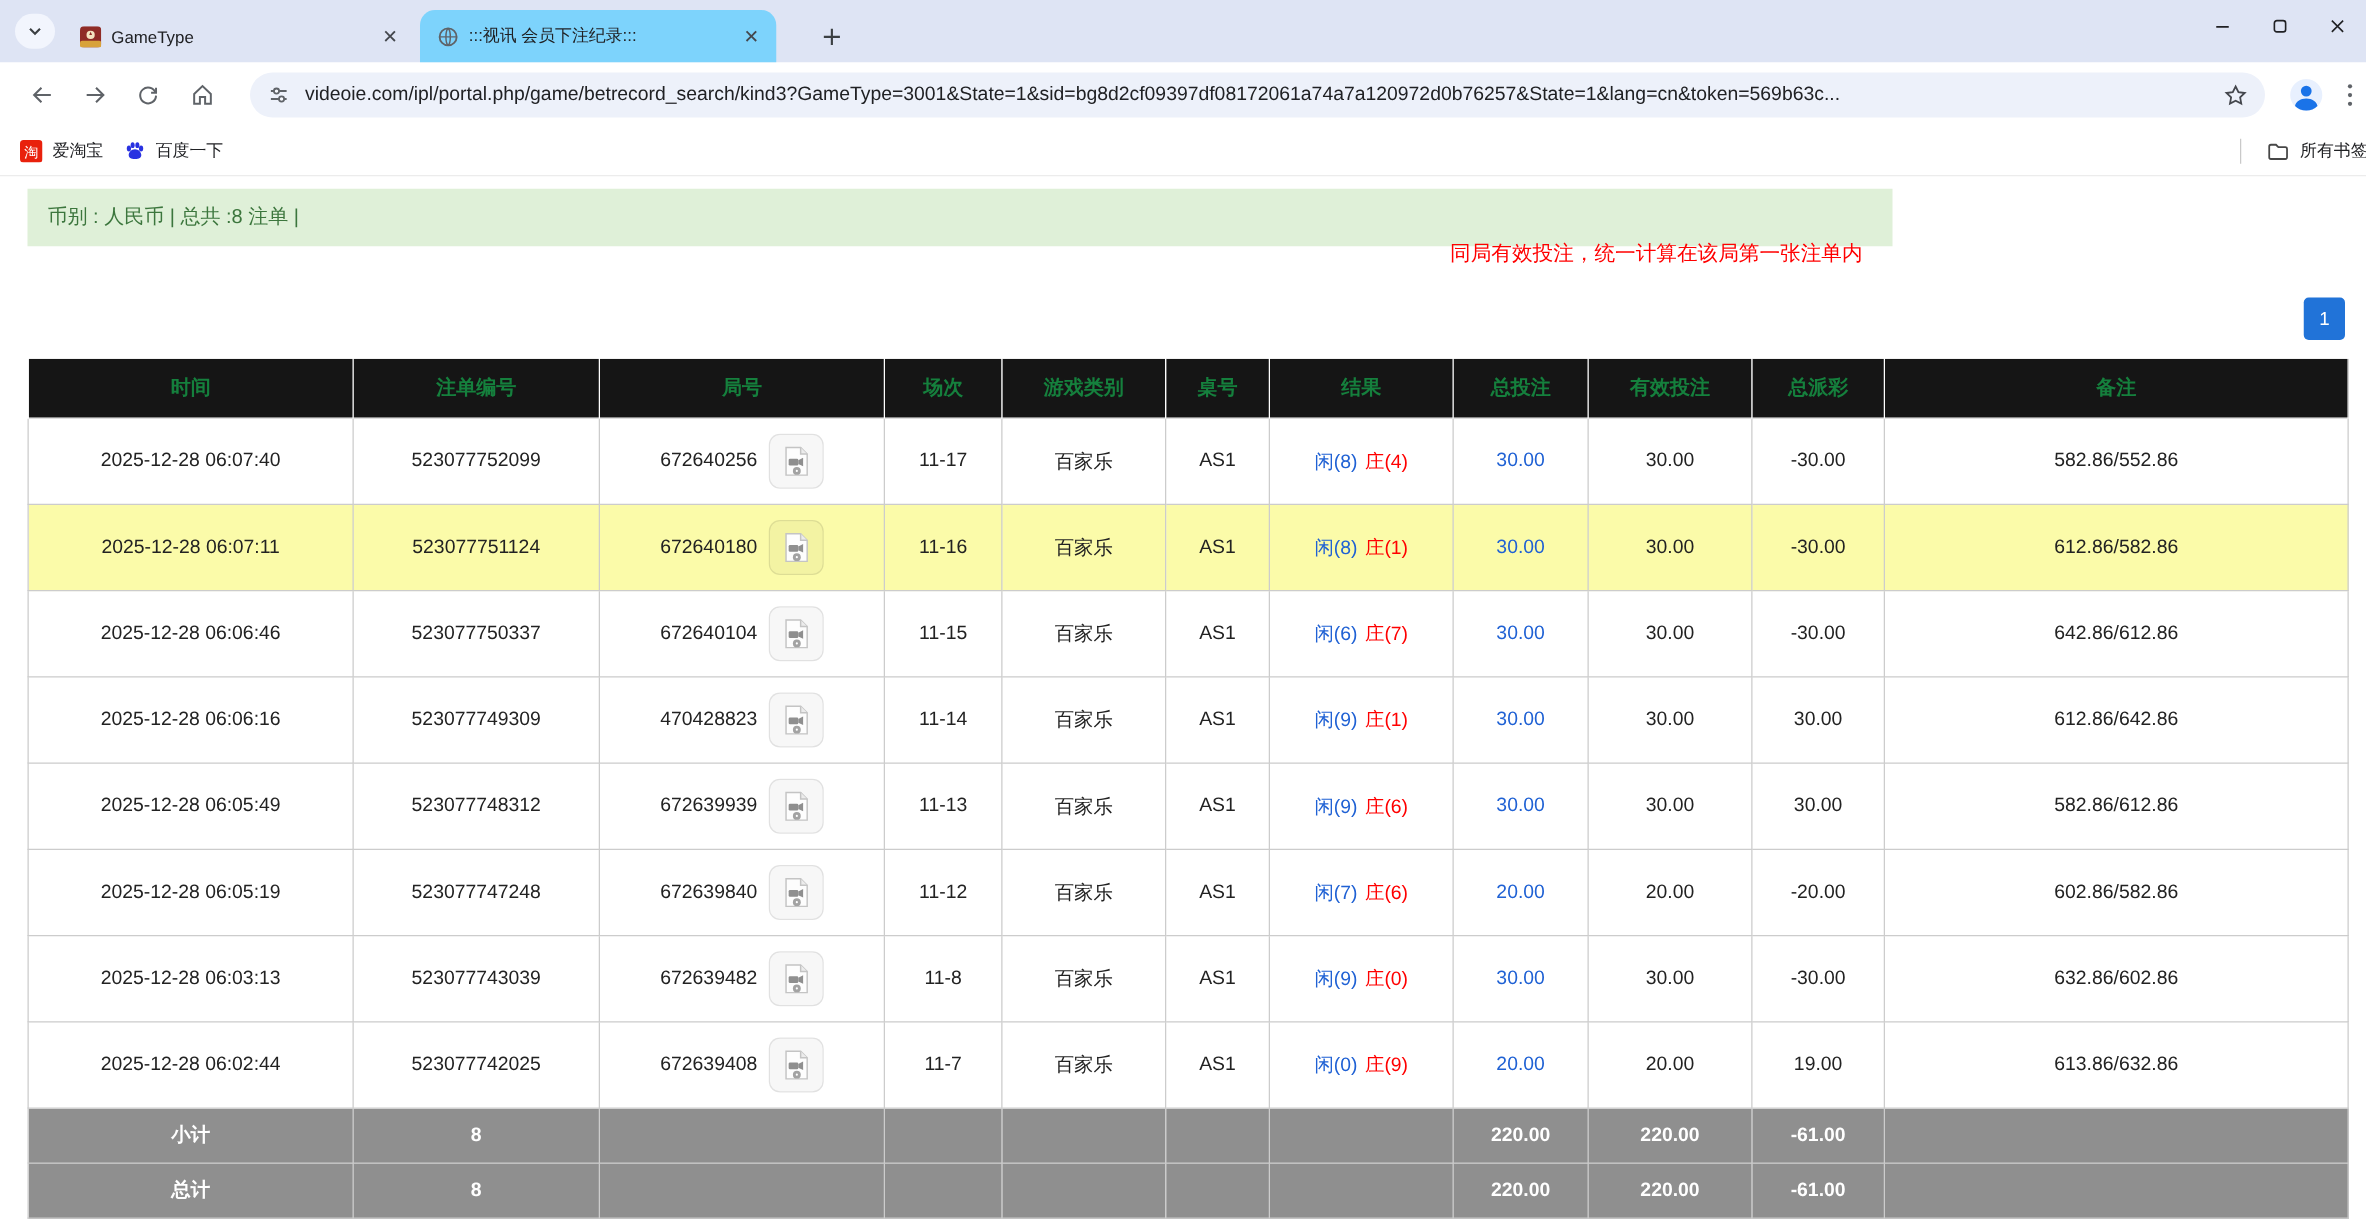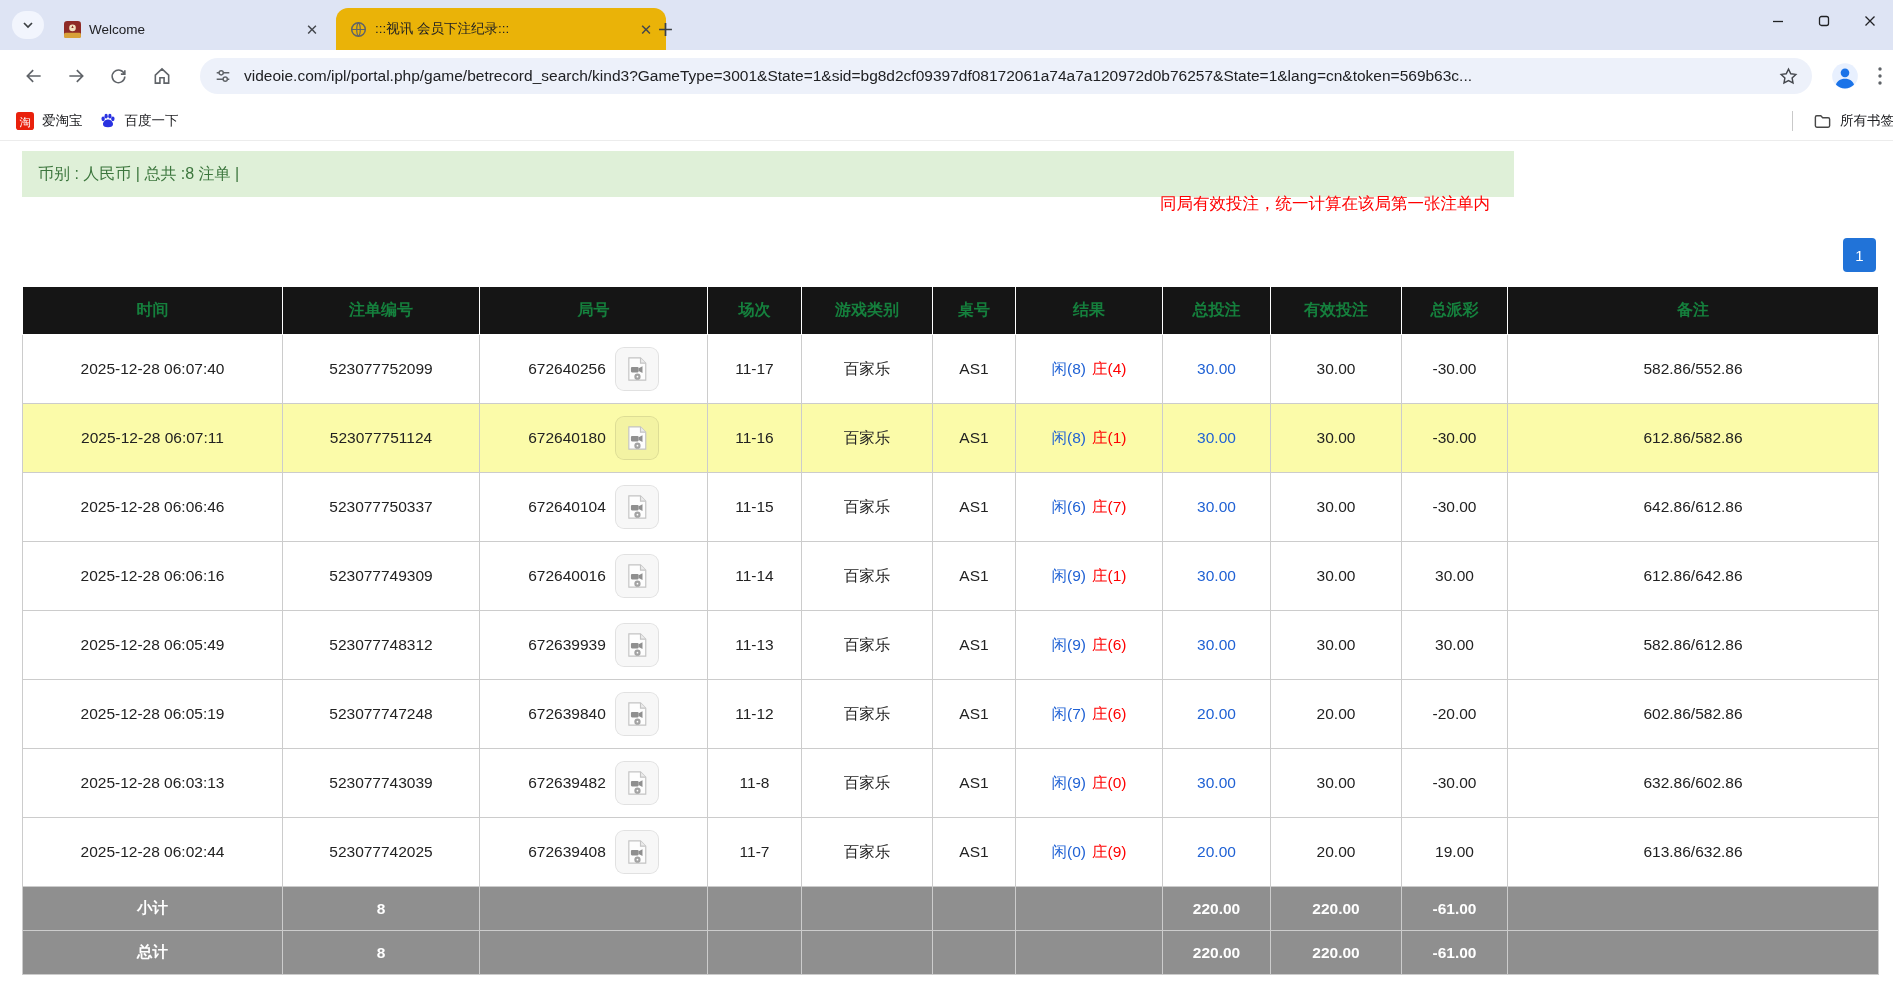--- a/index.html
+++ b/index.html
@@ -14,21 +14,21 @@
   .screen{position:relative;width:1893px;height:984px;background:#fff;overflow:hidden;}
 
   
   .tabstrip{position:absolute;top:0;left:0;width:100%;height:50px;background:var(--strip);}
   .tab-search{position:absolute;left:12px;top:11px;width:32px;height:28px;border-radius:14px;
     background:#f2f5fd;display:flex;align-items:center;justify-content:center;cursor:pointer;}
   .tab{position:absolute;top:8px;height:42px;display:flex;align-items:center;box-sizing:border-box;
     padding:0 10px 0 14px;font-size:13.5px;color:#202124;}
   .tab .title{flex:1;white-space:nowrap;overflow:hidden;text-overflow:ellipsis;margin:0 8px;}
   .tab-inactive{left:50px;width:282px;}
-  .tab-active{left:336px;width:330px;background:#eab308;border-radius:12px 12px 0 0;}
+  .tab-active{left:336px;width:285px;background:#7dd3fc;border-radius:12px 12px 0 0;}
   .tab-close{width:20px;height:20px;border-radius:10px;display:flex;align-items:center;justify-content:center;
     color:#44474d;font-size:15px;line-height:1;cursor:pointer;flex:0 0 auto;}
   .newtab{position:absolute;left:650px;top:14px;width:30px;height:30px;border-radius:15px;
     display:flex;align-items:center;justify-content:center;cursor:pointer;}
   .win-controls{position:absolute;right:0;top:0;height:42px;display:flex;}
   .win-btn{width:46px;height:42px;display:flex;align-items:center;justify-content:center;cursor:pointer;}
 
   
   .toolbar{position:absolute;top:50px;left:0;width:100%;height:52px;background:var(--toolbar);}
   .nav-btn{position:absolute;top:10px;width:32px;height:32px;border-radius:16px;display:flex;
@@ -86,21 +86,21 @@
         </svg>
     </div>
 
     <div class="tab tab-inactive">
       <svg width="17" height="17" viewBox="0 0 16 16">
           <rect width="16" height="16" rx="3" fill="#8f2b26"></rect>
           <rect y="11" width="16" height="5" rx="1.5" fill="#d8a23a"></rect>
           <circle cx="8" cy="6.5" r="3.1" fill="#f3e3c0"></circle>
           <path d="M8 4.2l1.1 2.3H6.9z" fill="#8f2b26"></path>
         </svg>
-      <span class="title">Welcome</span>
+      <span class="title">GameType</span>
       <span class="tab-close">
           <span>✕</span>
         </span>
     </div>
 
     <div class="tab tab-active">
       <svg width="17" height="17" viewBox="0 0 16 16">
           <circle cx="8" cy="8" r="6.4" fill="none" stroke="#5f6368" stroke-width="1.4"></circle>
           <path d="M1.6 8h12.8M8 1.6C5.8 3.4 5.8 12.6 8 14.4M8 1.6c2.2 1.8 2.2 11 0 12.8" fill="none" stroke="#5f6368" stroke-width="1.1"></path>
         </svg>
@@ -333,21 +333,21 @@
           <td><a class="bet-link">30.00</a></td>
           <td>30.00</td>
           <td class="neg">-30.00</td>
           <td>642.86/612.86</td>
         </tr>
         <tr>
           <td>2025-12-28 06:06:16</td>
           <td>523077749309</td>
           <td>
             <span class="round-wrap">
-              <span>672640016</span>
+              <span>470428823</span>
               <button class="vid-btn">
                 <svg width="28" height="28" viewBox="0 0 24 24">
                   <path d="M5 2.5h10L19.5 7v14.5H5z" fill="#fdfdfd" stroke="#c4c4c4"></path>
                   <path d="M15 2.5V7h4.5" fill="#ececec" stroke="#c4c4c4"></path>
                   <rect x="6.8" y="10.3" width="6.6" height="4.6" rx="0.9" fill="#8f8f8f"></rect>
                   <path d="M13.4 11.3l3.3-1.7v5.9l-3.3-1.7z" fill="#8f8f8f"></path>
                   <circle cx="12.4" cy="18.6" r="2.7" fill="#a3a3a3"></circle>
                   <circle cx="12.4" cy="18.6" r="0.75" fill="#ffffff"></circle>
                 </svg>
               </button>

